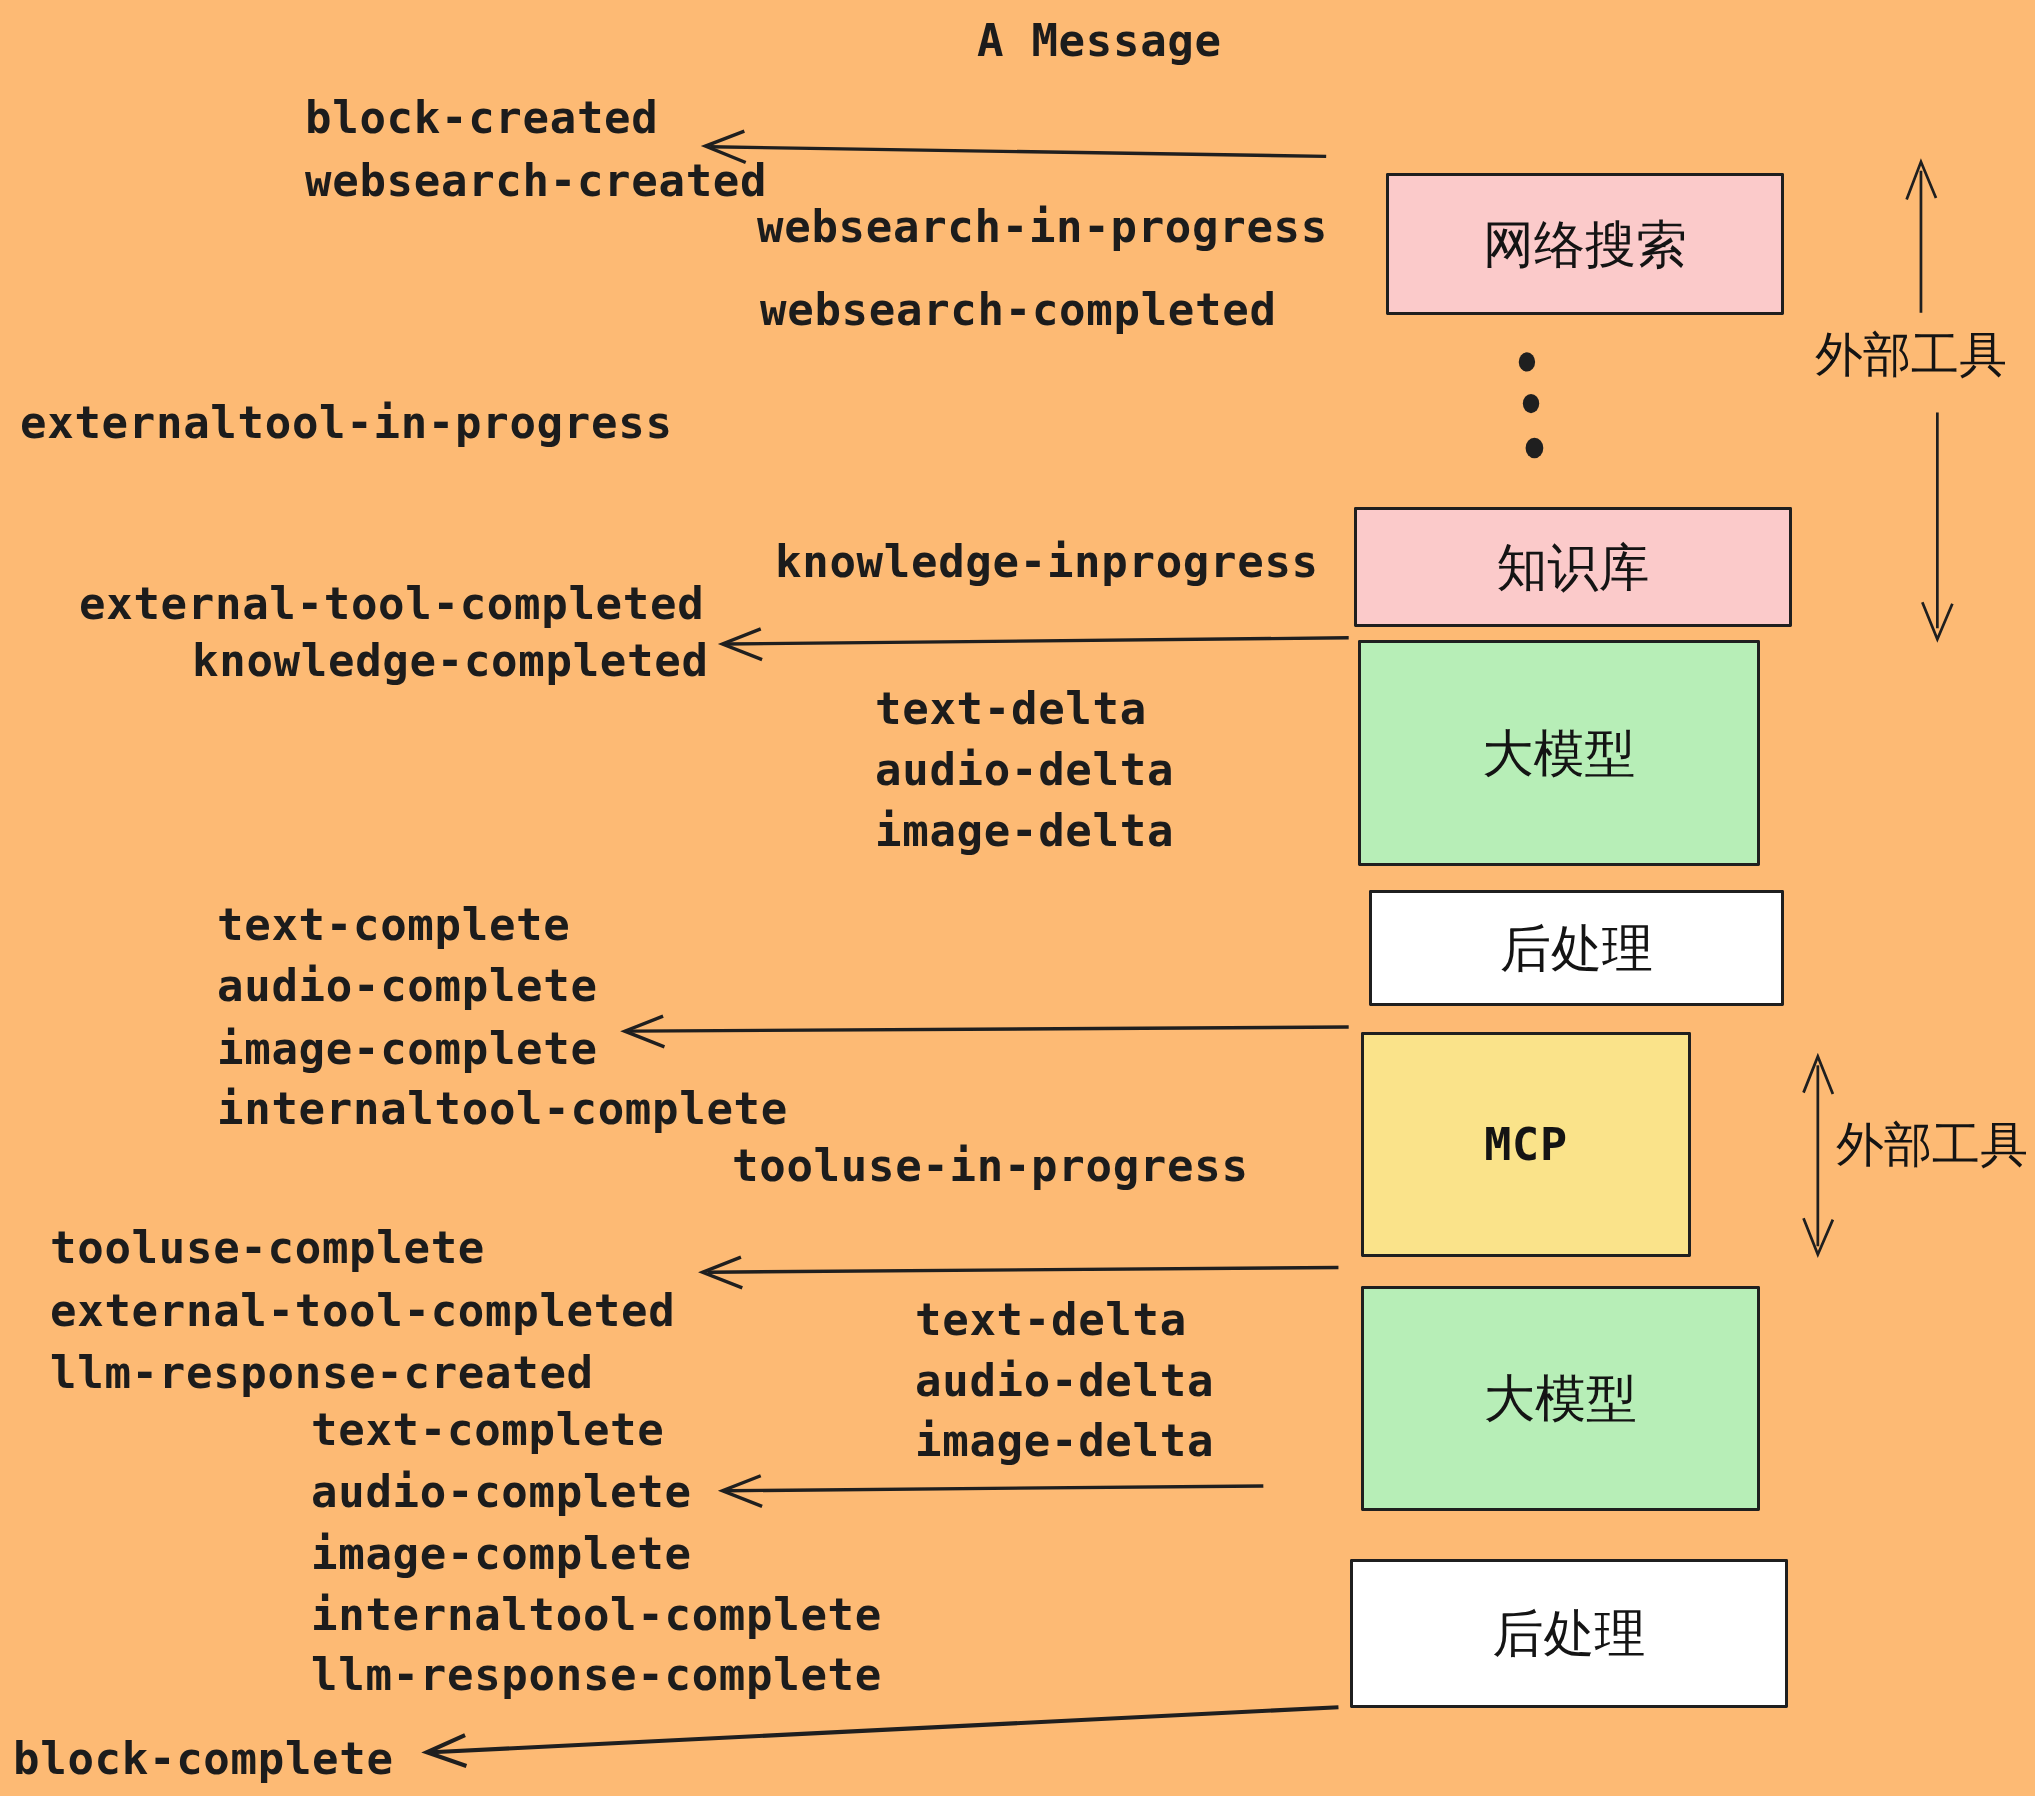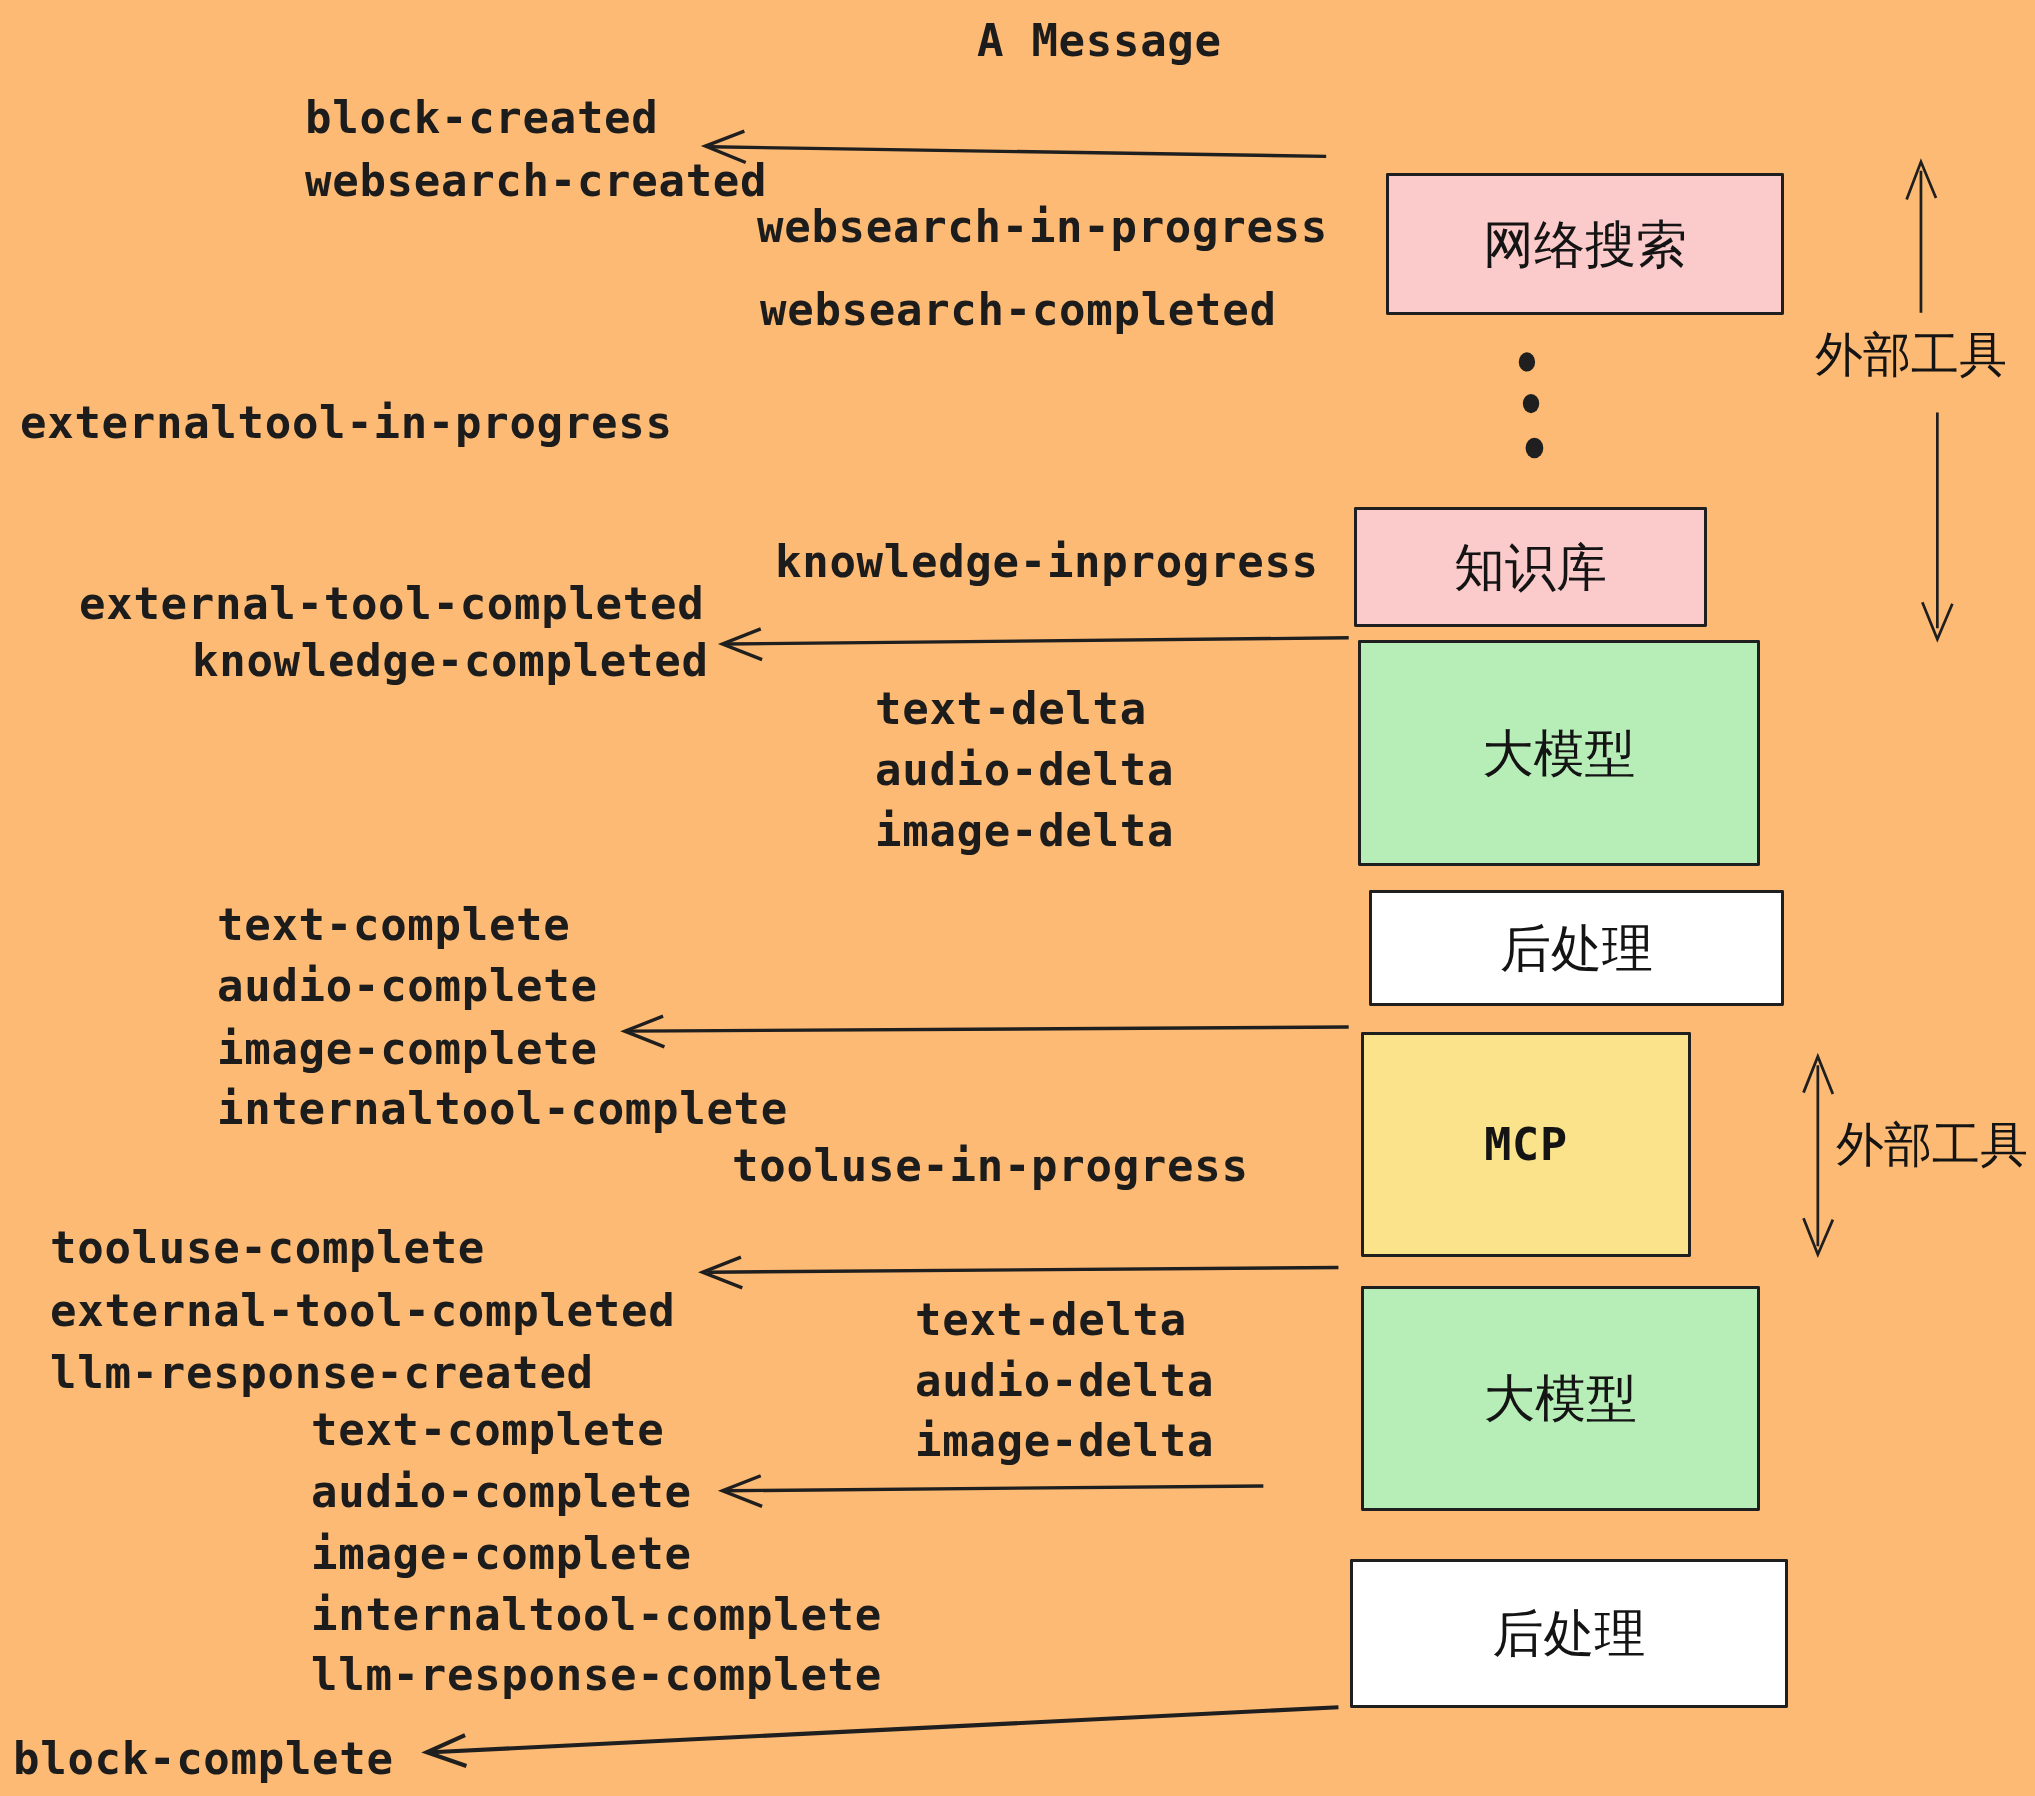--- a/index.html
+++ b/index.html
@@ -146,21 +146,21 @@
   <div class="ev" style="left:311px;top:1408px">text-complete</div>
   <div class="ev" style="left:311px;top:1470px">audio-complete</div>
   <div class="ev" style="left:311px;top:1532px">image-complete</div>
   <div class="ev" style="left:311px;top:1593px">internaltool-complete</div>
   <div class="ev" style="left:13px;top:1737px">block-complete</div>
   <div class="ev" style="left:311px;top:1653px">llm-response-complete</div>
 
   <div class="box" style="left: 1349px; top: 173px; width: 398px; height: 142px; background: rgb(251, 202, 202); margin-left: 37px;">
     <span class="cjk">网络搜索</span>
   </div>
-  <div class="box" style="left: 1354px; top: 507px; width: 353px; height: 120px; background: rgb(251, 202, 202);">
+  <div class="box" style="left: 1354px; top: 507px; width: 438px; height: 120px; background: rgb(251, 202, 202);">
     <span class="cjk">知识库</span>
   </div>
   <div class="box" style="left: 1358px; top: 640px; width: 402px; height: 226px; background: rgb(183, 238, 183);">
     <span class="cjk">大模型</span>
   </div>
   <div class="box" style="left: 1369px; top: 890px; width: 415px; height: 116px; background: rgb(255, 255, 255);">
     <span class="cjk">后处理</span>
   </div>
   <div class="box" style="left: 1361px; top: 1032px; width: 330px; height: 225px; background: rgb(250, 227, 138);">
     <span class="mono-label">MCP</span>

